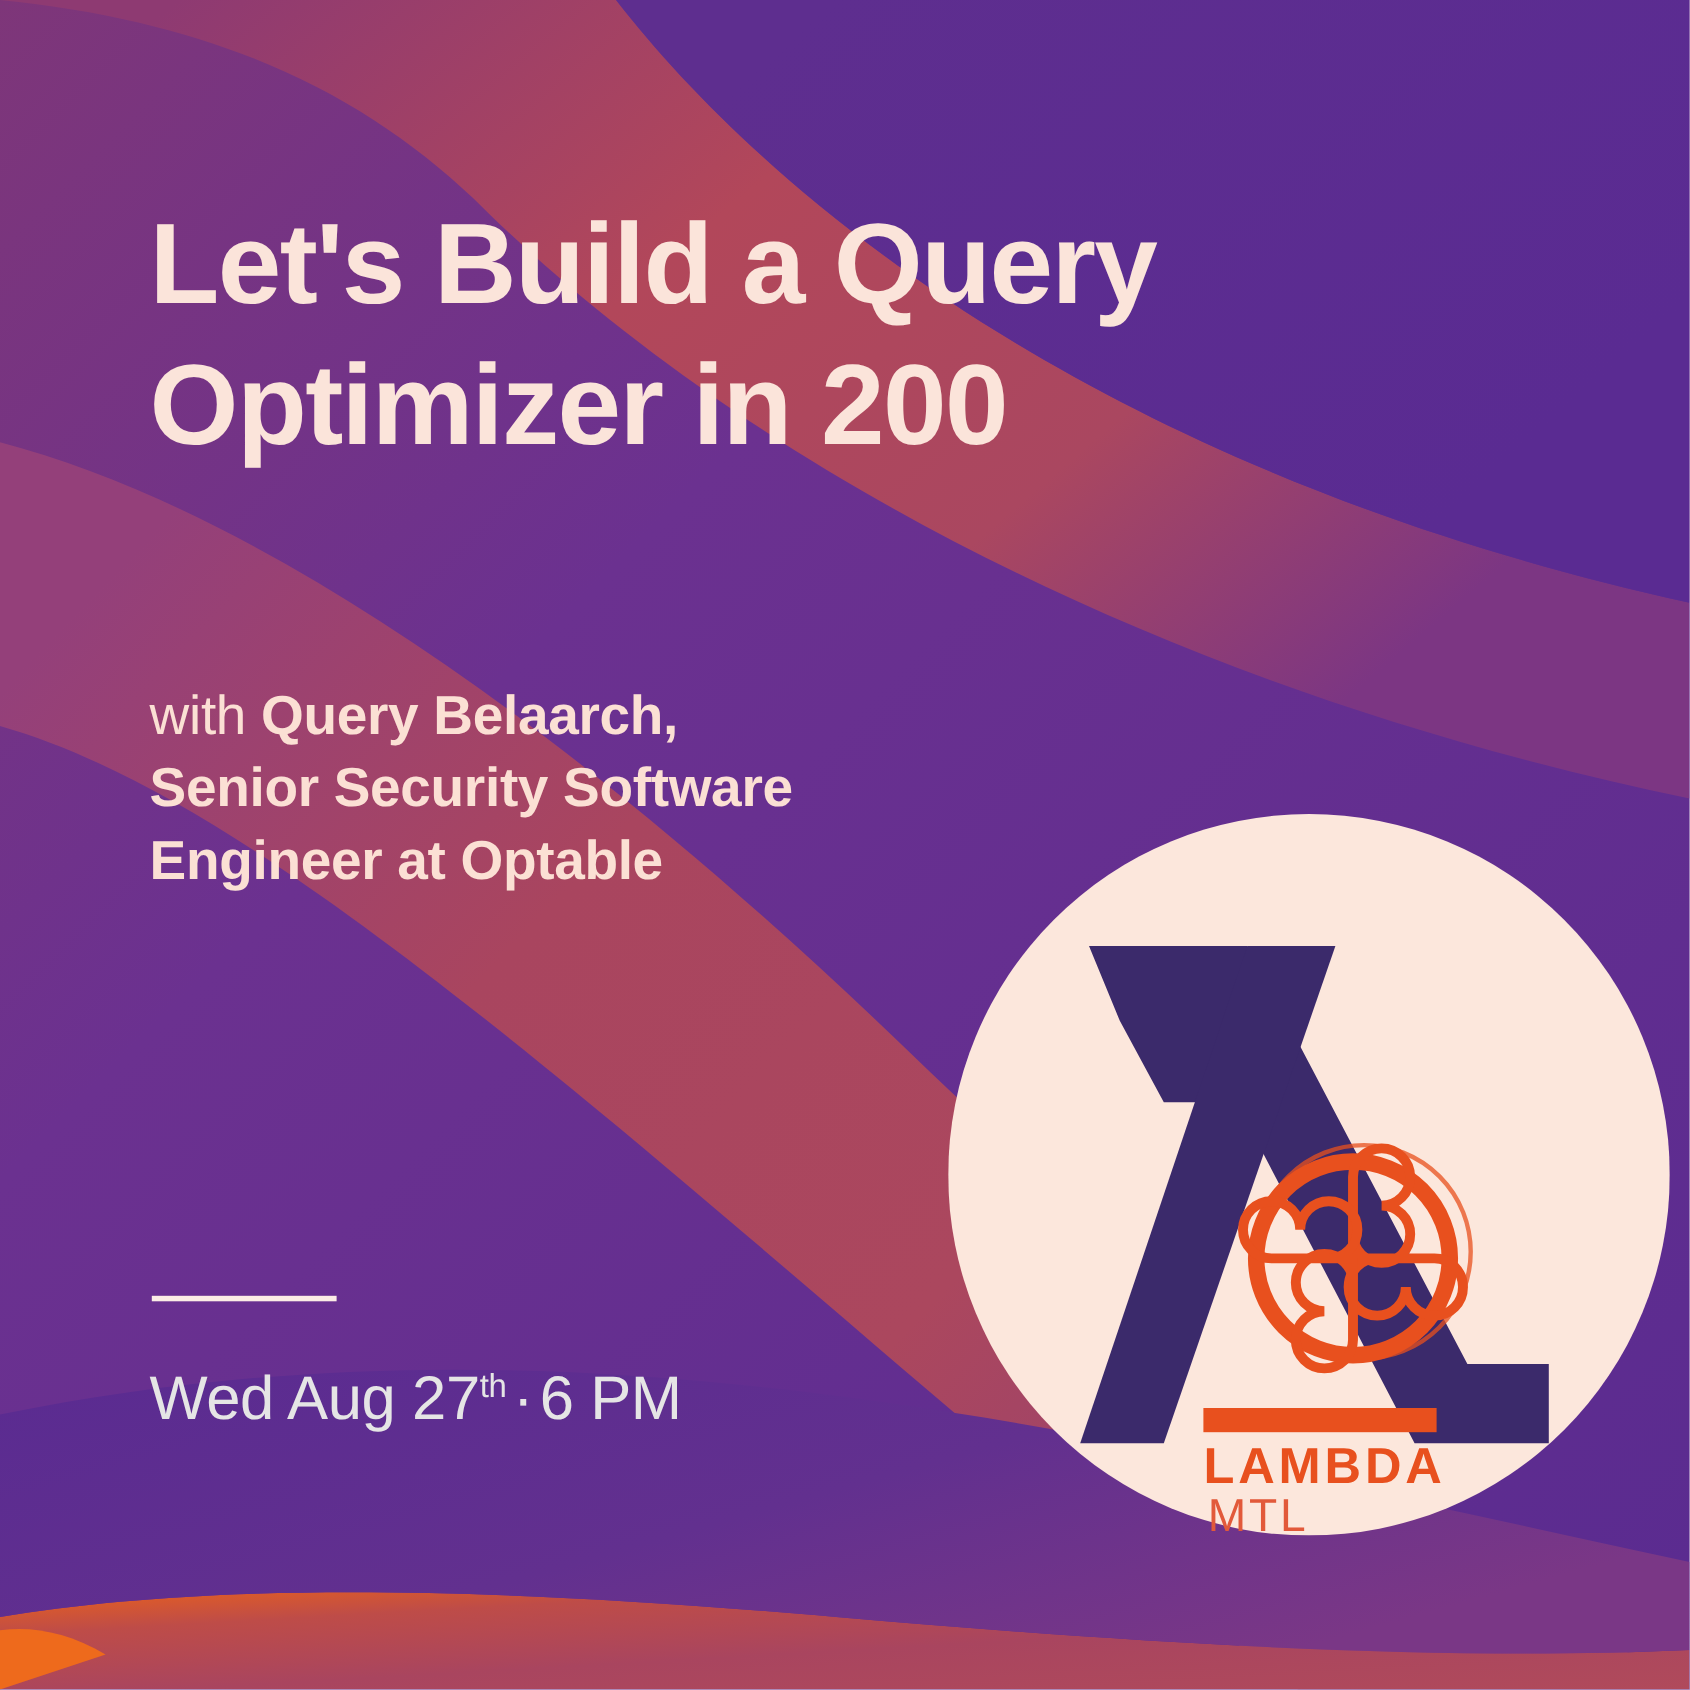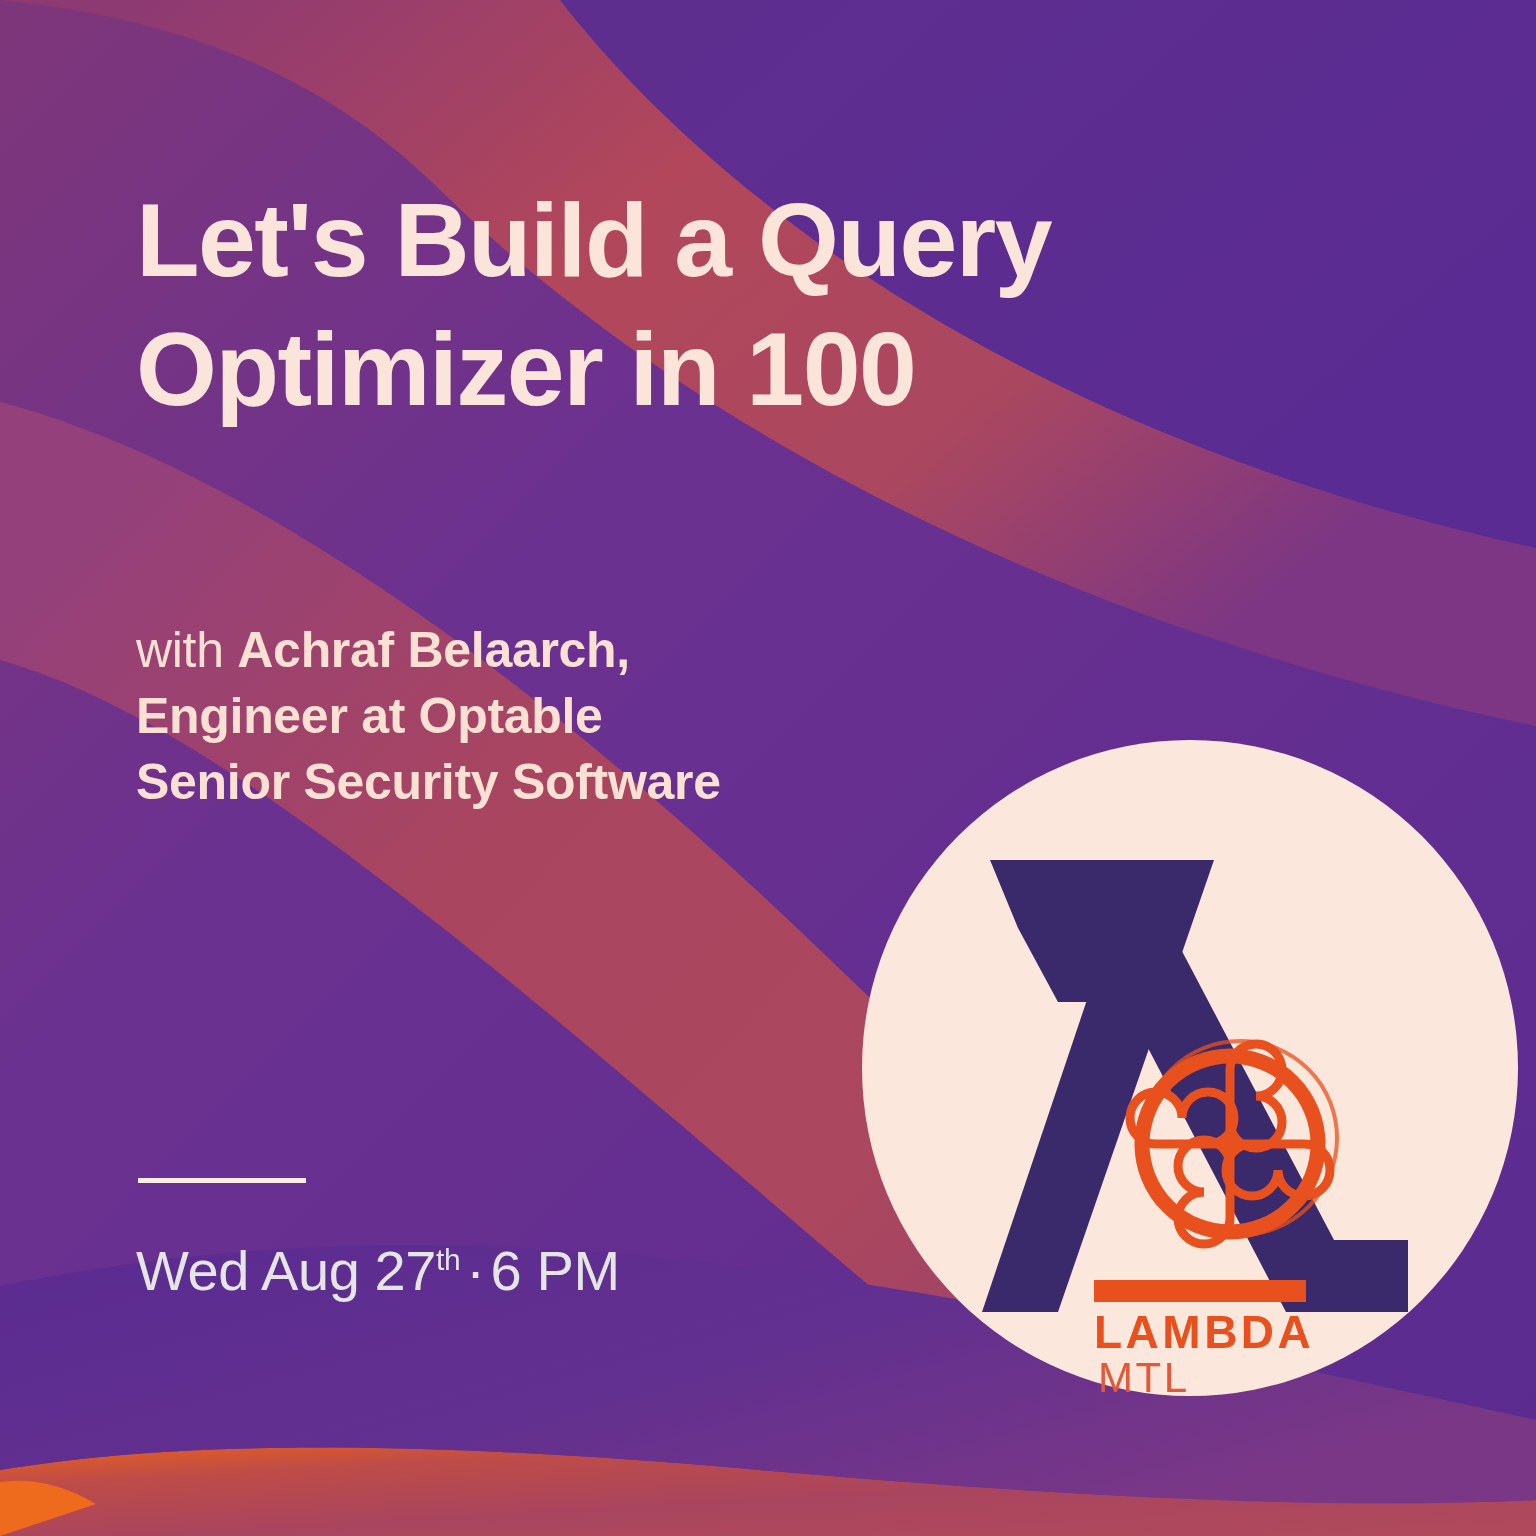--- a/index.html
+++ b/index.html
@@ -174,29 +174,29 @@
     <path d="M 0,1286 C 520,1180 980,1300 1536,1420 L 1536,1500
              C 1320,1510 1060,1496 760,1470 C 420,1440 180,1440 0,1470 Z" fill="url(#gBotPurple)"></path>
 
     <path d="M 0,1482 C 30,1478 62,1484 96,1504 L 0,1536 Z" fill="#EE6A1C"></path>
   </svg>
 
   <div class="content">
 
     <div class="title-block">
       <div class="title-line">Let's Build a Query</div>
-      <div class="title-line">Optimizer in 100</div>
+      <div class="title-line">Optimizer in 200</div>
     </div>
 
     <div class="speaker-block">
       <div class="speaker-line">
-        <span class="reg">with </span><span>Achraf Belaarch,</span>
+        <span class="reg">with </span><span>Query Belaarch,</span>
       </div>
+      <div class="speaker-line">Senior Security Software</div>
       <div class="speaker-line">Engineer at Optable</div>
-      <div class="speaker-line">Senior Security Software</div>
     </div>
 
     <div class="divider"></div>
 
     <div class="meta-block">
       <div class="meta-line">
         <span>Wed Aug 27</span><sup>th</sup><span class="dot-sep">·</span><span>6 PM</span>
       </div>
     </div>
 

